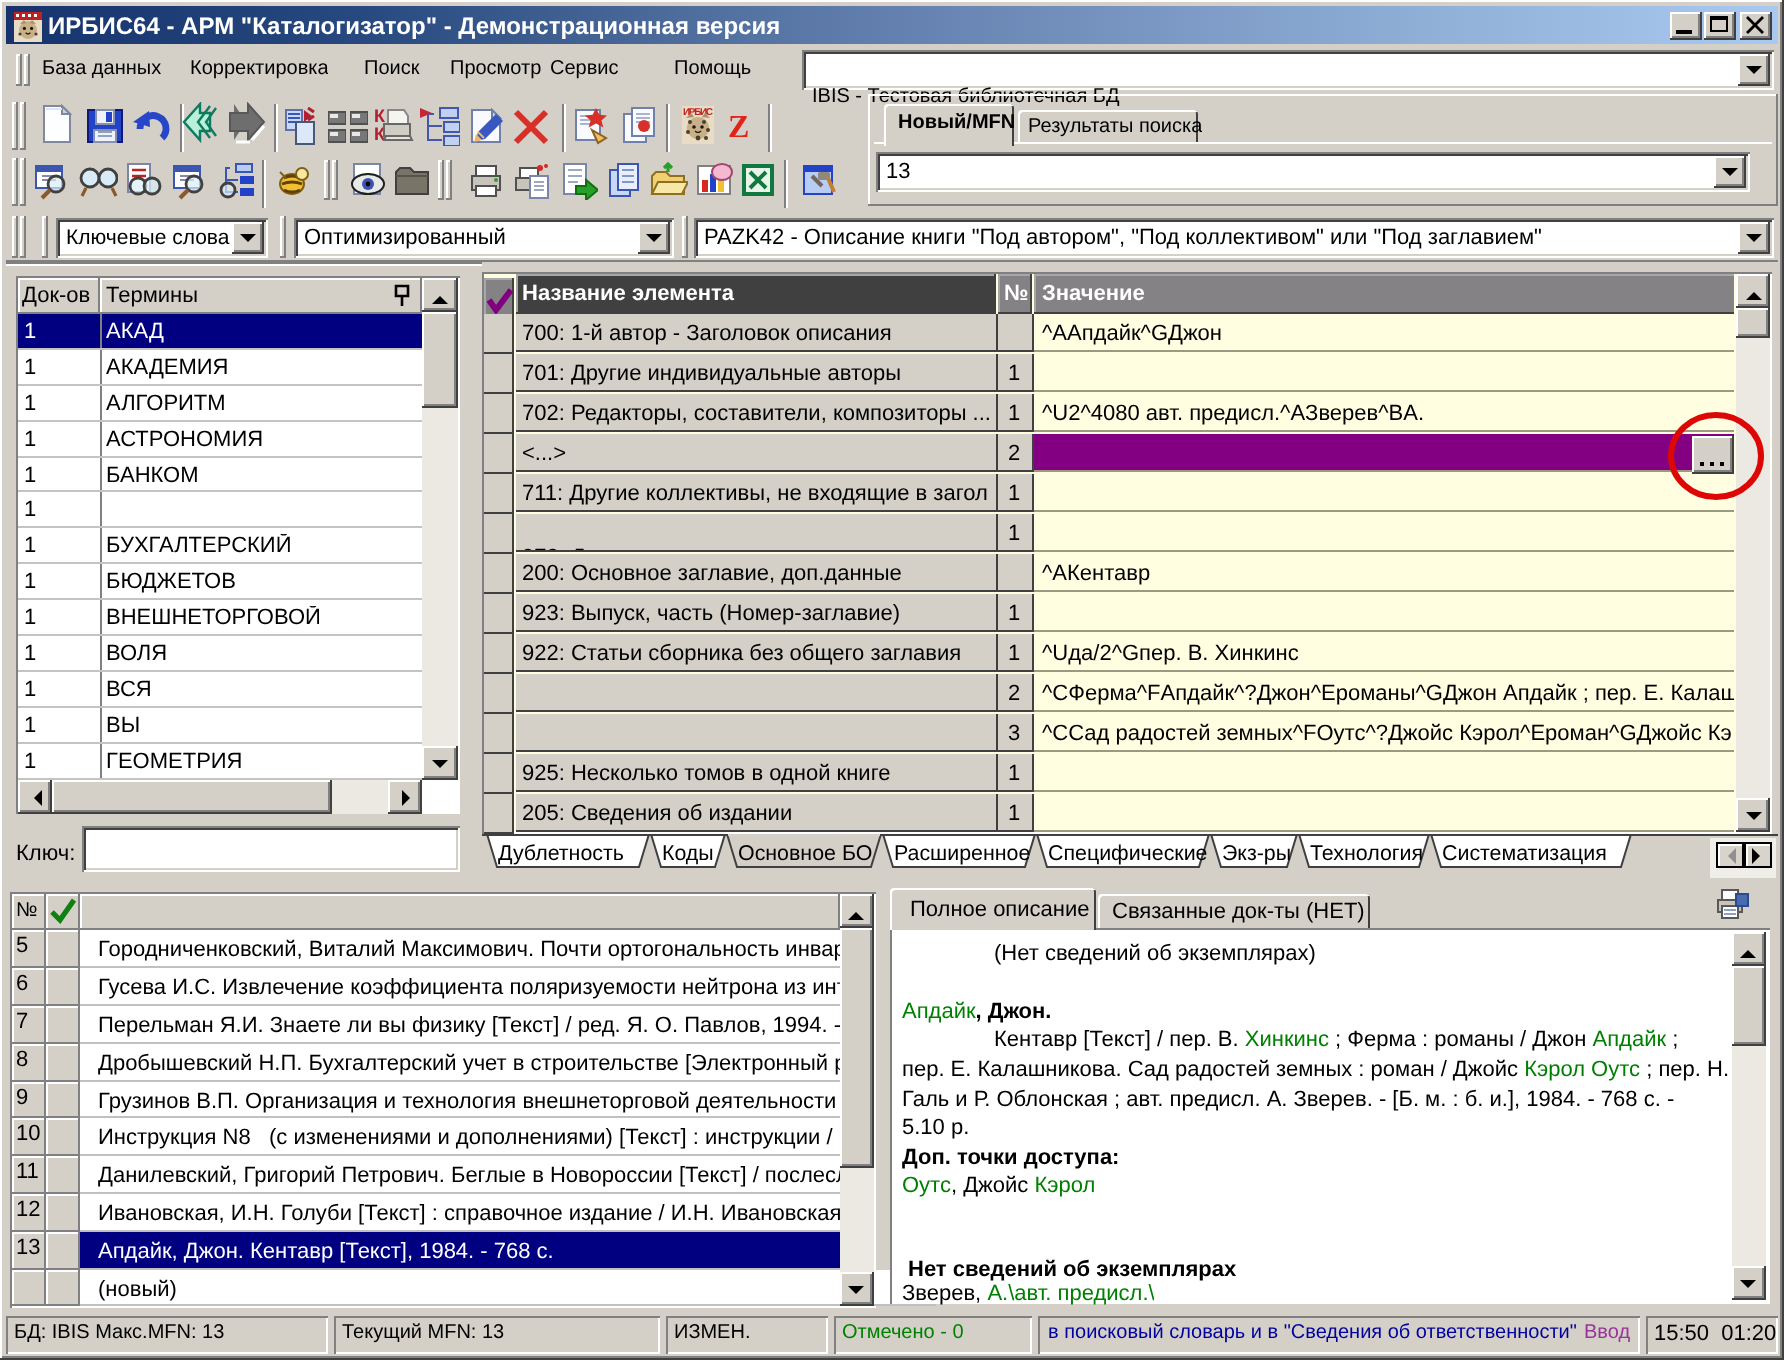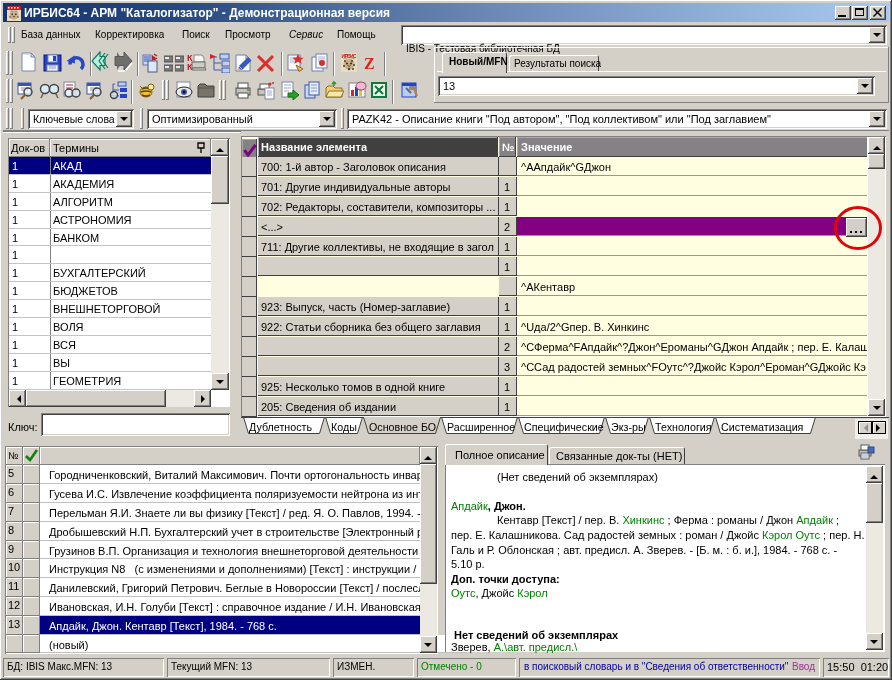--- a/index.html
+++ b/index.html
@@ -60,21 +60,21 @@
     </div>
 </div>
 
 <div class="abs" style="left:3px;top:23px;width:886px;height:23px;"></div>
 <div class="abs grip" style="left:8px;top:27px;height:16px;"></div>
 <div class="abs grip" style="left:12px;top:27px;height:16px;"></div>
 <div class="abs txt" style="left:21px;top:29px;font-size:10px;">База данных</div>
 <div class="abs txt" style="left:95px;top:29px;font-size:10px;">Корректировка</div>
 <div class="abs txt" style="left:182px;top:29px;font-size:10px;">Поиск</div>
 <div class="abs txt" style="left:225px;top:29px;font-size:10px;">Просмотр</div>
-<div class="abs txt" style="left:289px;top:29px;font-size:10px;font-style:italic;">Сервис</div>
+<div class="abs txt" style="left:275px;top:29px;font-size:10px;">Сервис</div>
 <div class="abs txt" style="left:337px;top:29px;font-size:10px;">Помощь</div>
 <div class="abs cb" style="left:401px;top:25px;width:486px;height:20px;">
     <div class="cbtxt" style="font-size:10px;top:18px;">IBIS - Тестовая библиотечная БД</div>
     <div class="dd"></div>
   </div>
 
 <div class="abs grip" style="left:6px;top:51px;height:24px;"></div>
 <div class="abs grip" style="left:10px;top:51px;height:24px;"></div>
 <svg class="ic" style="left:19px;top:52px;width:20px;height:20px;" viewBox="0 0 20 20">
     <path d="M3 1 h9 l4 4 v14 h-13 z" fill="#fdfeff" stroke="#8088a0"></path>
@@ -454,20 +454,21 @@
 <div class="abs" style="left:242px;top:177px;width:625px;height:20px;">
 <div class="abs" style="left:0;top:0;width:15px;height:20px;background:#d4d0c8;border-right:1px solid #404040;border-bottom:1px solid #404040;"></div>
 <div class="abs txt" style="left:16px;top:0;width:241px;height:19px;background:#d4d0c8;border-right:1px solid #404040;border-bottom:1px solid #404040;padding:4px 0 0 3px;">701: Другие индивидуальные авторы</div>
 <div class="abs" style="left:257px;top:0;width:18px;height:19px;background:#d4d0c8;border-right:1px solid #404040;border-bottom:1px solid #404040;padding:4px 0 0 5px;">1</div>
 <div class="abs txt" style="left:275px;top:0;width:350px;height:19px;background:#fffee1;color:#000;border-bottom:1px solid #9a9a80;padding:4px 0 0 4px;"></div>
 </div>
 <div class="abs" style="left:242px;top:197px;width:625px;height:20px;">
 <div class="abs" style="left:0;top:0;width:15px;height:20px;background:#d4d0c8;border-right:1px solid #404040;border-bottom:1px solid #404040;"></div>
 <div class="abs txt" style="left:16px;top:0;width:241px;height:19px;background:#d4d0c8;border-right:1px solid #404040;border-bottom:1px solid #404040;padding:4px 0 0 3px;">702: Редакторы, составители, композиторы ...</div>
 <div class="abs" style="left:257px;top:0;width:18px;height:19px;background:#d4d0c8;border-right:1px solid #404040;border-bottom:1px solid #404040;padding:4px 0 0 5px;">1</div>
+<div class="abs txt" style="left:275px;top:0;width:350px;height:19px;background:#fffee1;color:#000;border-bottom:1px solid #9a9a80;padding:4px 0 0 4px;">^U2^4080 авт. предисл.^AЗверев^BА.</div>
 </div>
 <div class="abs" style="left:242px;top:217px;width:625px;height:20px;">
 <div class="abs" style="left:0;top:0;width:15px;height:20px;background:#d4d0c8;border-right:1px solid #404040;border-bottom:1px solid #404040;"></div>
 <div class="abs txt" style="left:16px;top:0;width:241px;height:19px;background:#d4d0c8;border-right:1px solid #404040;border-bottom:1px solid #404040;padding:4px 0 0 3px;">&lt;...&gt;</div>
 <div class="abs" style="left:257px;top:0;width:18px;height:19px;background:#d4d0c8;border-right:1px solid #404040;border-bottom:1px solid #404040;padding:4px 0 0 5px;">2</div>
 <div class="abs txt" style="left:275px;top:0;width:350px;height:19px;background:#830083;color:#fff;border-bottom:1px solid #9a9a80;padding:4px 0 0 4px;"></div>
 </div>
 <div class="abs" style="left:242px;top:237px;width:625px;height:20px;">
 <div class="abs" style="left:0;top:0;width:15px;height:20px;background:#d4d0c8;border-right:1px solid #404040;border-bottom:1px solid #404040;"></div>
 <div class="abs txt" style="left:16px;top:0;width:241px;height:19px;background:#d4d0c8;border-right:1px solid #404040;border-bottom:1px solid #404040;padding:4px 0 0 3px;">711: Другие коллективы, не входящие в загол</div>
@@ -475,20 +476,21 @@
 <div class="abs txt" style="left:275px;top:0;width:350px;height:19px;background:#fffee1;color:#000;border-bottom:1px solid #9a9a80;padding:4px 0 0 4px;"></div>
 </div>
 <div class="abs" style="left:242px;top:257px;width:625px;height:20px;">
 <div class="abs" style="left:0;top:0;width:15px;height:20px;background:#d4d0c8;border-right:1px solid #404040;border-bottom:1px solid #404040;"></div>
 <div class="abs txt" style="left:16px;top:0;width:241px;height:19px;background:#d4d0c8;border-right:1px solid #404040;border-bottom:1px solid #404040;padding:16px 0 0 3px;">972: Другие врем.коллективы, не входящие в</div>
 <div class="abs" style="left:257px;top:0;width:18px;height:19px;background:#d4d0c8;border-right:1px solid #404040;border-bottom:1px solid #404040;padding:4px 0 0 5px;">1</div>
 <div class="abs txt" style="left:275px;top:0;width:350px;height:19px;background:#fffee1;color:#000;border-bottom:1px solid #9a9a80;padding:4px 0 0 4px;"></div>
 </div>
 <div class="abs" style="left:242px;top:277px;width:625px;height:20px;">
 <div class="abs" style="left:0;top:0;width:15px;height:20px;background:#d4d0c8;border-right:1px solid #404040;border-bottom:1px solid #404040;"></div>
+<div class="abs txt" style="left:16px;top:0;width:241px;height:19px;background:#d4d0c8;border-right:1px solid #404040;border-bottom:1px solid #404040;padding:4px 0 0 3px;">200: Основное заглавие, доп.данные</div>
 <div class="abs" style="left:257px;top:0;width:18px;height:19px;background:#d4d0c8;border-right:1px solid #404040;border-bottom:1px solid #404040;padding:4px 0 0 5px;"></div>
 <div class="abs txt" style="left:275px;top:0;width:350px;height:19px;background:#fffee1;color:#000;border-bottom:1px solid #9a9a80;padding:4px 0 0 4px;">^AКентавр</div>
 </div>
 <div class="abs" style="left:242px;top:297px;width:625px;height:20px;">
 <div class="abs" style="left:0;top:0;width:15px;height:20px;background:#d4d0c8;border-right:1px solid #404040;border-bottom:1px solid #404040;"></div>
 <div class="abs txt" style="left:16px;top:0;width:241px;height:19px;background:#d4d0c8;border-right:1px solid #404040;border-bottom:1px solid #404040;padding:4px 0 0 3px;">923: Выпуск, часть (Номер-заглавие)</div>
 <div class="abs" style="left:257px;top:0;width:18px;height:19px;background:#d4d0c8;border-right:1px solid #404040;border-bottom:1px solid #404040;padding:4px 0 0 5px;">1</div>
 <div class="abs txt" style="left:275px;top:0;width:350px;height:19px;background:#fffee1;color:#000;border-bottom:1px solid #9a9a80;padding:4px 0 0 4px;"></div>
 </div>
 <div class="abs" style="left:242px;top:317px;width:625px;height:20px;">

